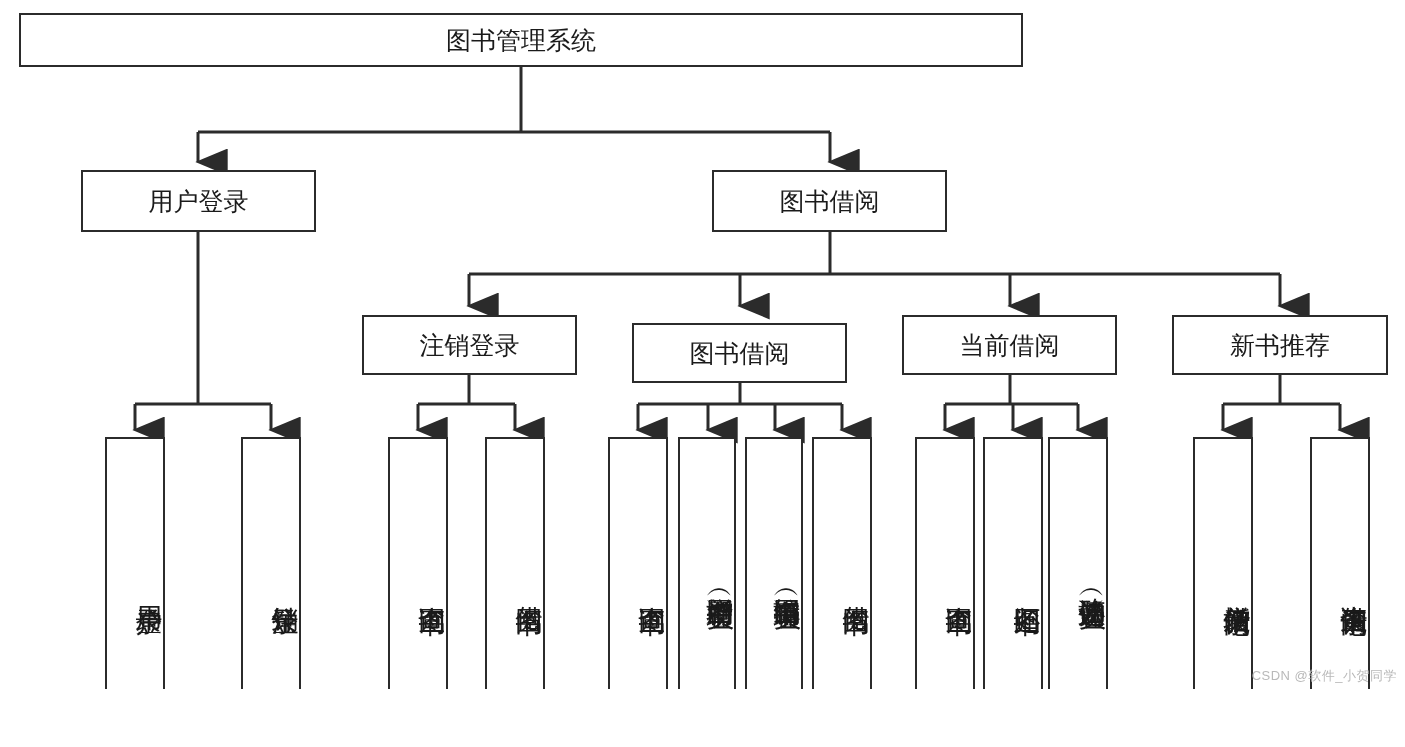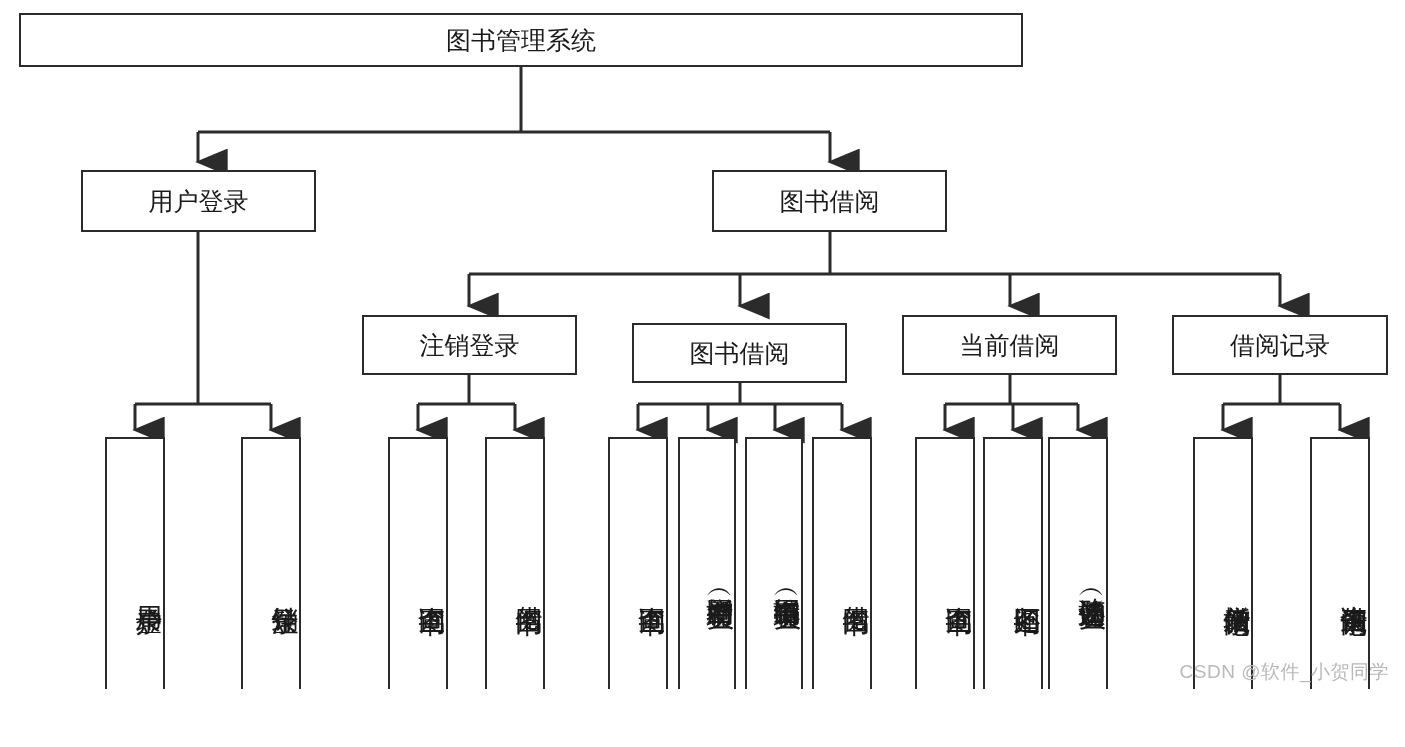--- a/index.html
+++ b/index.html
@@ -62,23 +62,23 @@
     writing-mode: vertical-rl;
     text-orientation: upright;
     white-space: nowrap;
   }
   .node.v.tall .vtext {
     
     margin-top: -14px;
   }
   .watermark {
     position: absolute;
-    right: 16px;
+    right: 8px;
     bottom: 4px;
-    font-size: 19px;
+    font-size: 13px;
     color: #b9b9b9;
     letter-spacing: 0.5px;
     white-space: nowrap;
     user-select: none;
   }
 </style>
 </head>
 <body>
 
 <div id="canvas">
@@ -148,21 +148,21 @@
   <div class="node h" style="left:362px; top:315px; width:215px; height:60px;">
     <span>注销登录</span>
   </div>
   <div class="node h" style="left:632px; top:323px; width:215px; height:60px;">
     <span>图书借阅</span>
   </div>
   <div class="node h" style="left:902px; top:315px; width:215px; height:60px;justify-content:center;">
     <span>当前借阅</span>
   </div>
   <div class="node h" style="left:1172px; top:315px; width:216px; height:60px;">
-    <span>借阅记录</span>
+    <span>新书推荐</span>
   </div>
 
   <div class="node v" style="left:105px; top:437px; width:60px; height:296px;">
     <span class="vtext">用户登录</span>
   </div>
   <div class="node v" style="left:241px; top:437px; width:60px; height:296px;">
     <span class="vtext">注销登录</span>
   </div>
 
   <div class="node v" style="left:388px; top:437px; width:60px; height:296px;">

